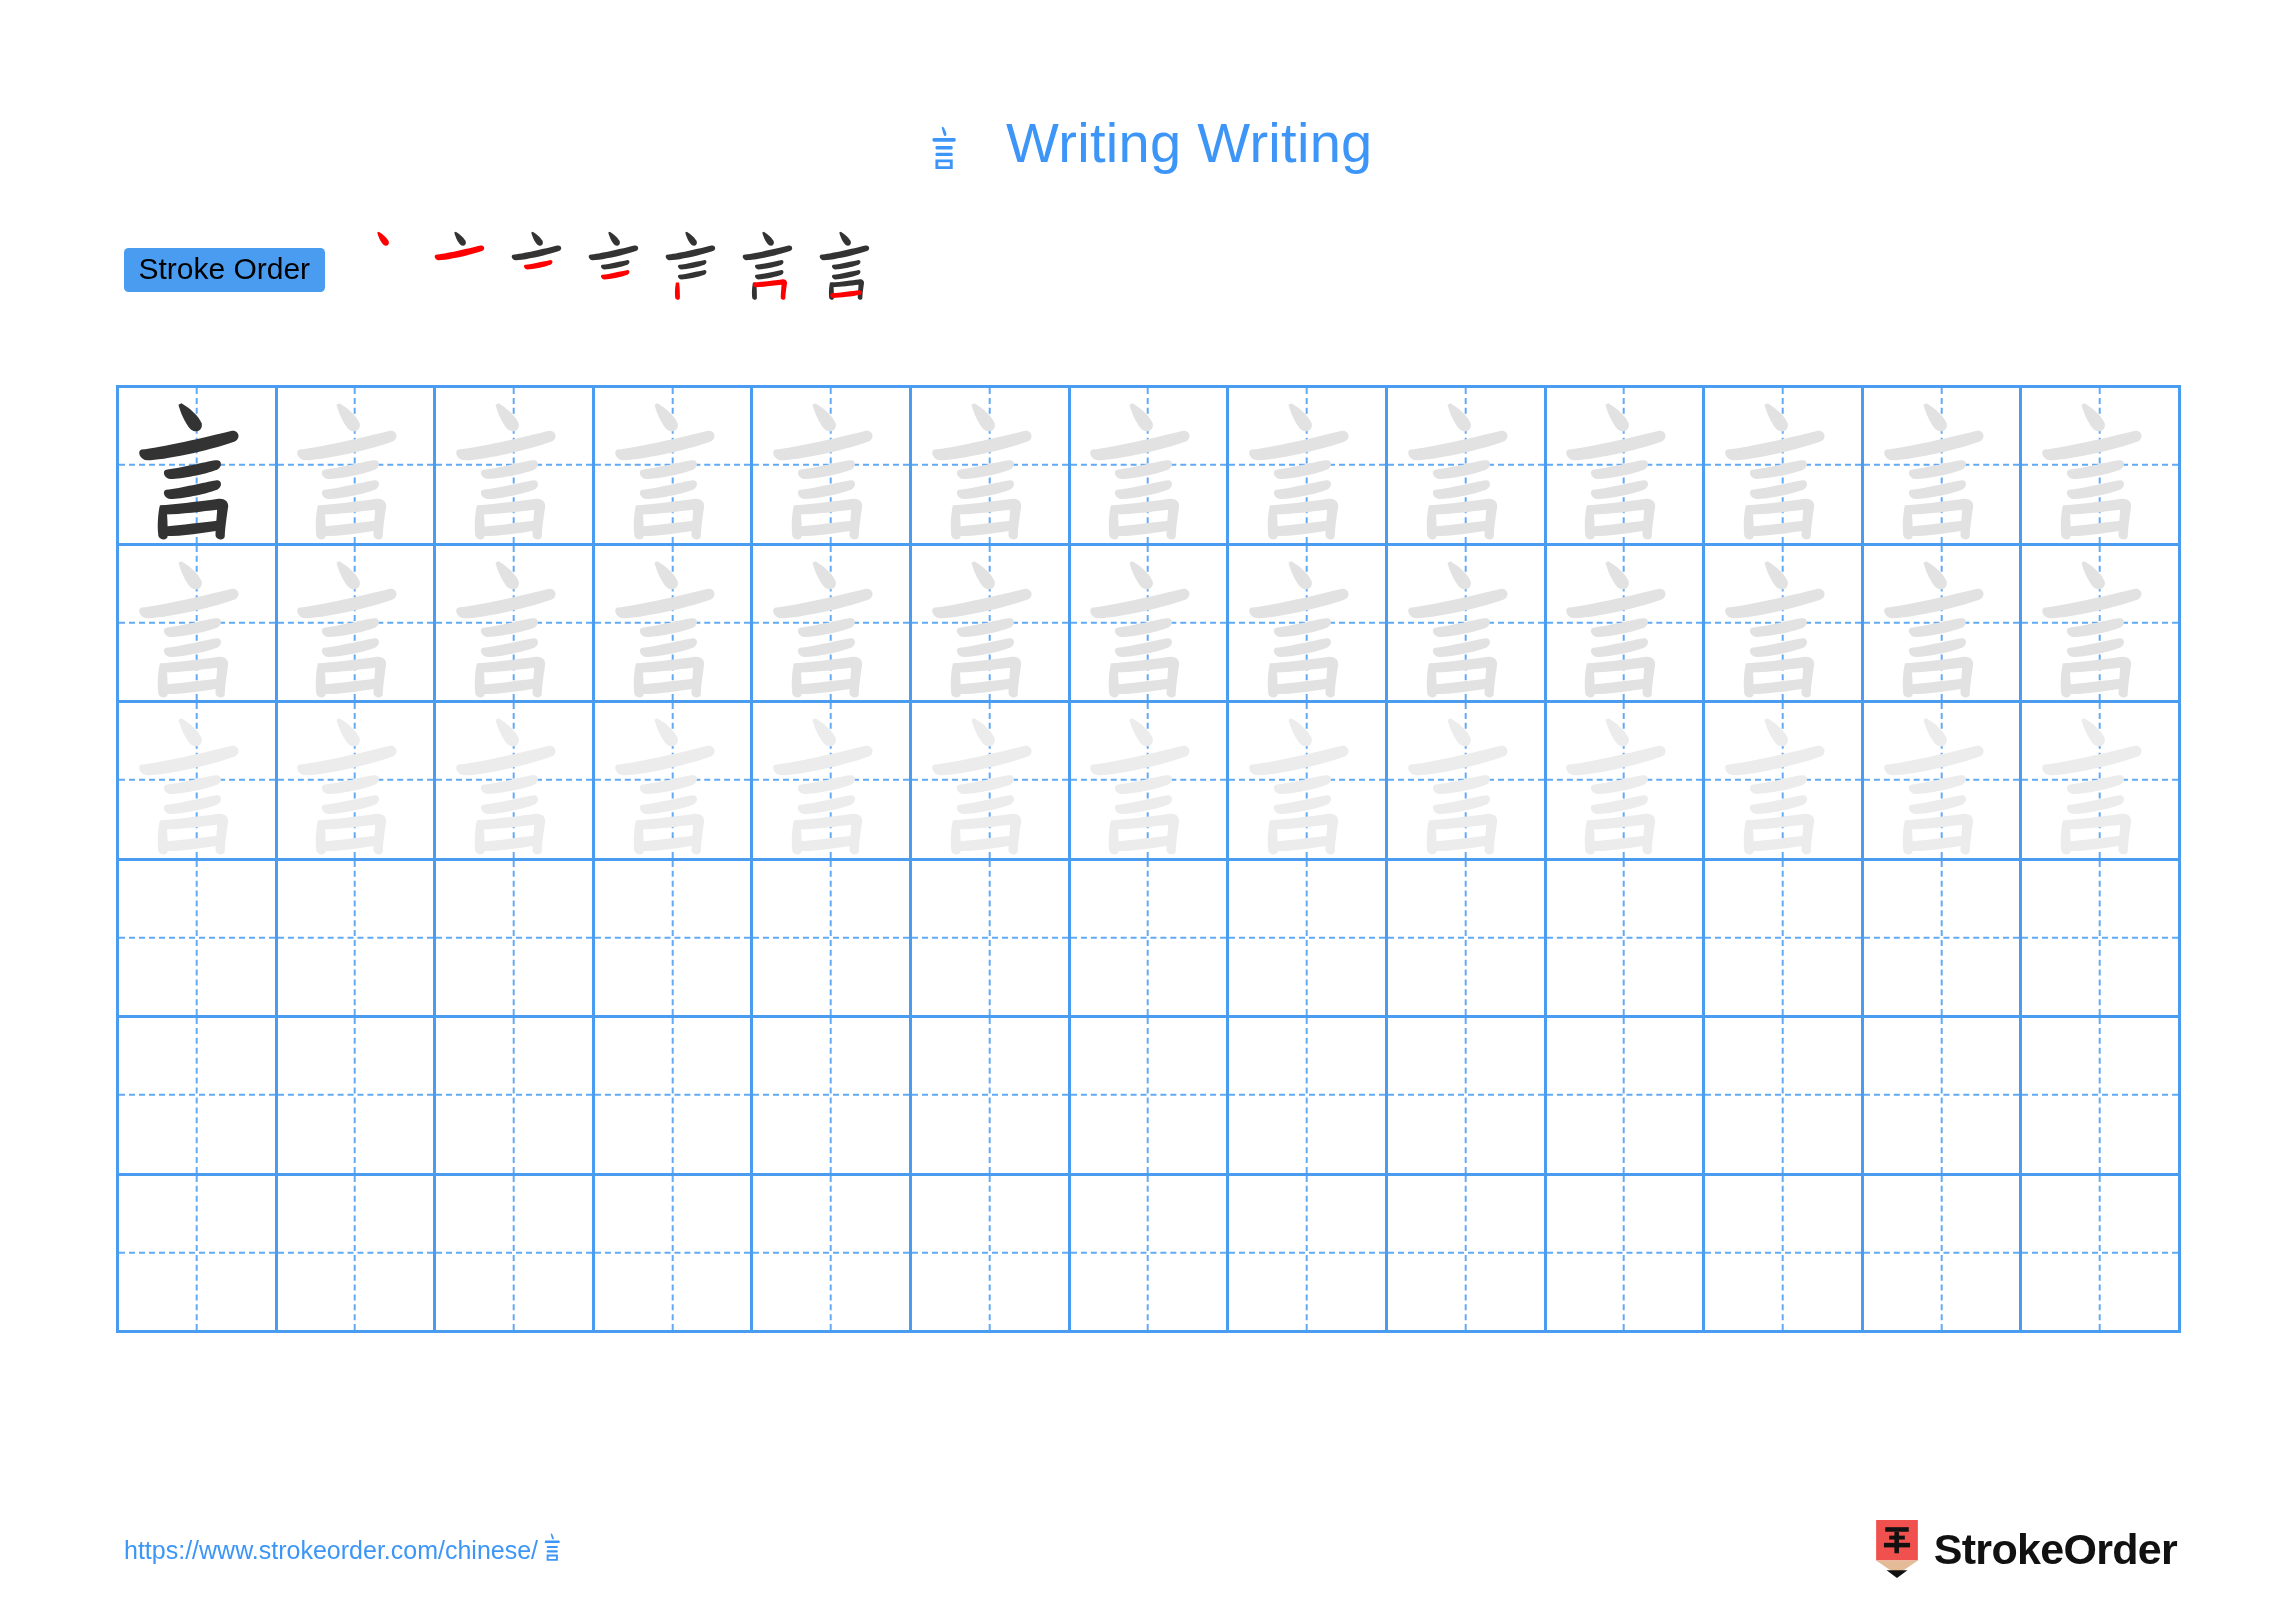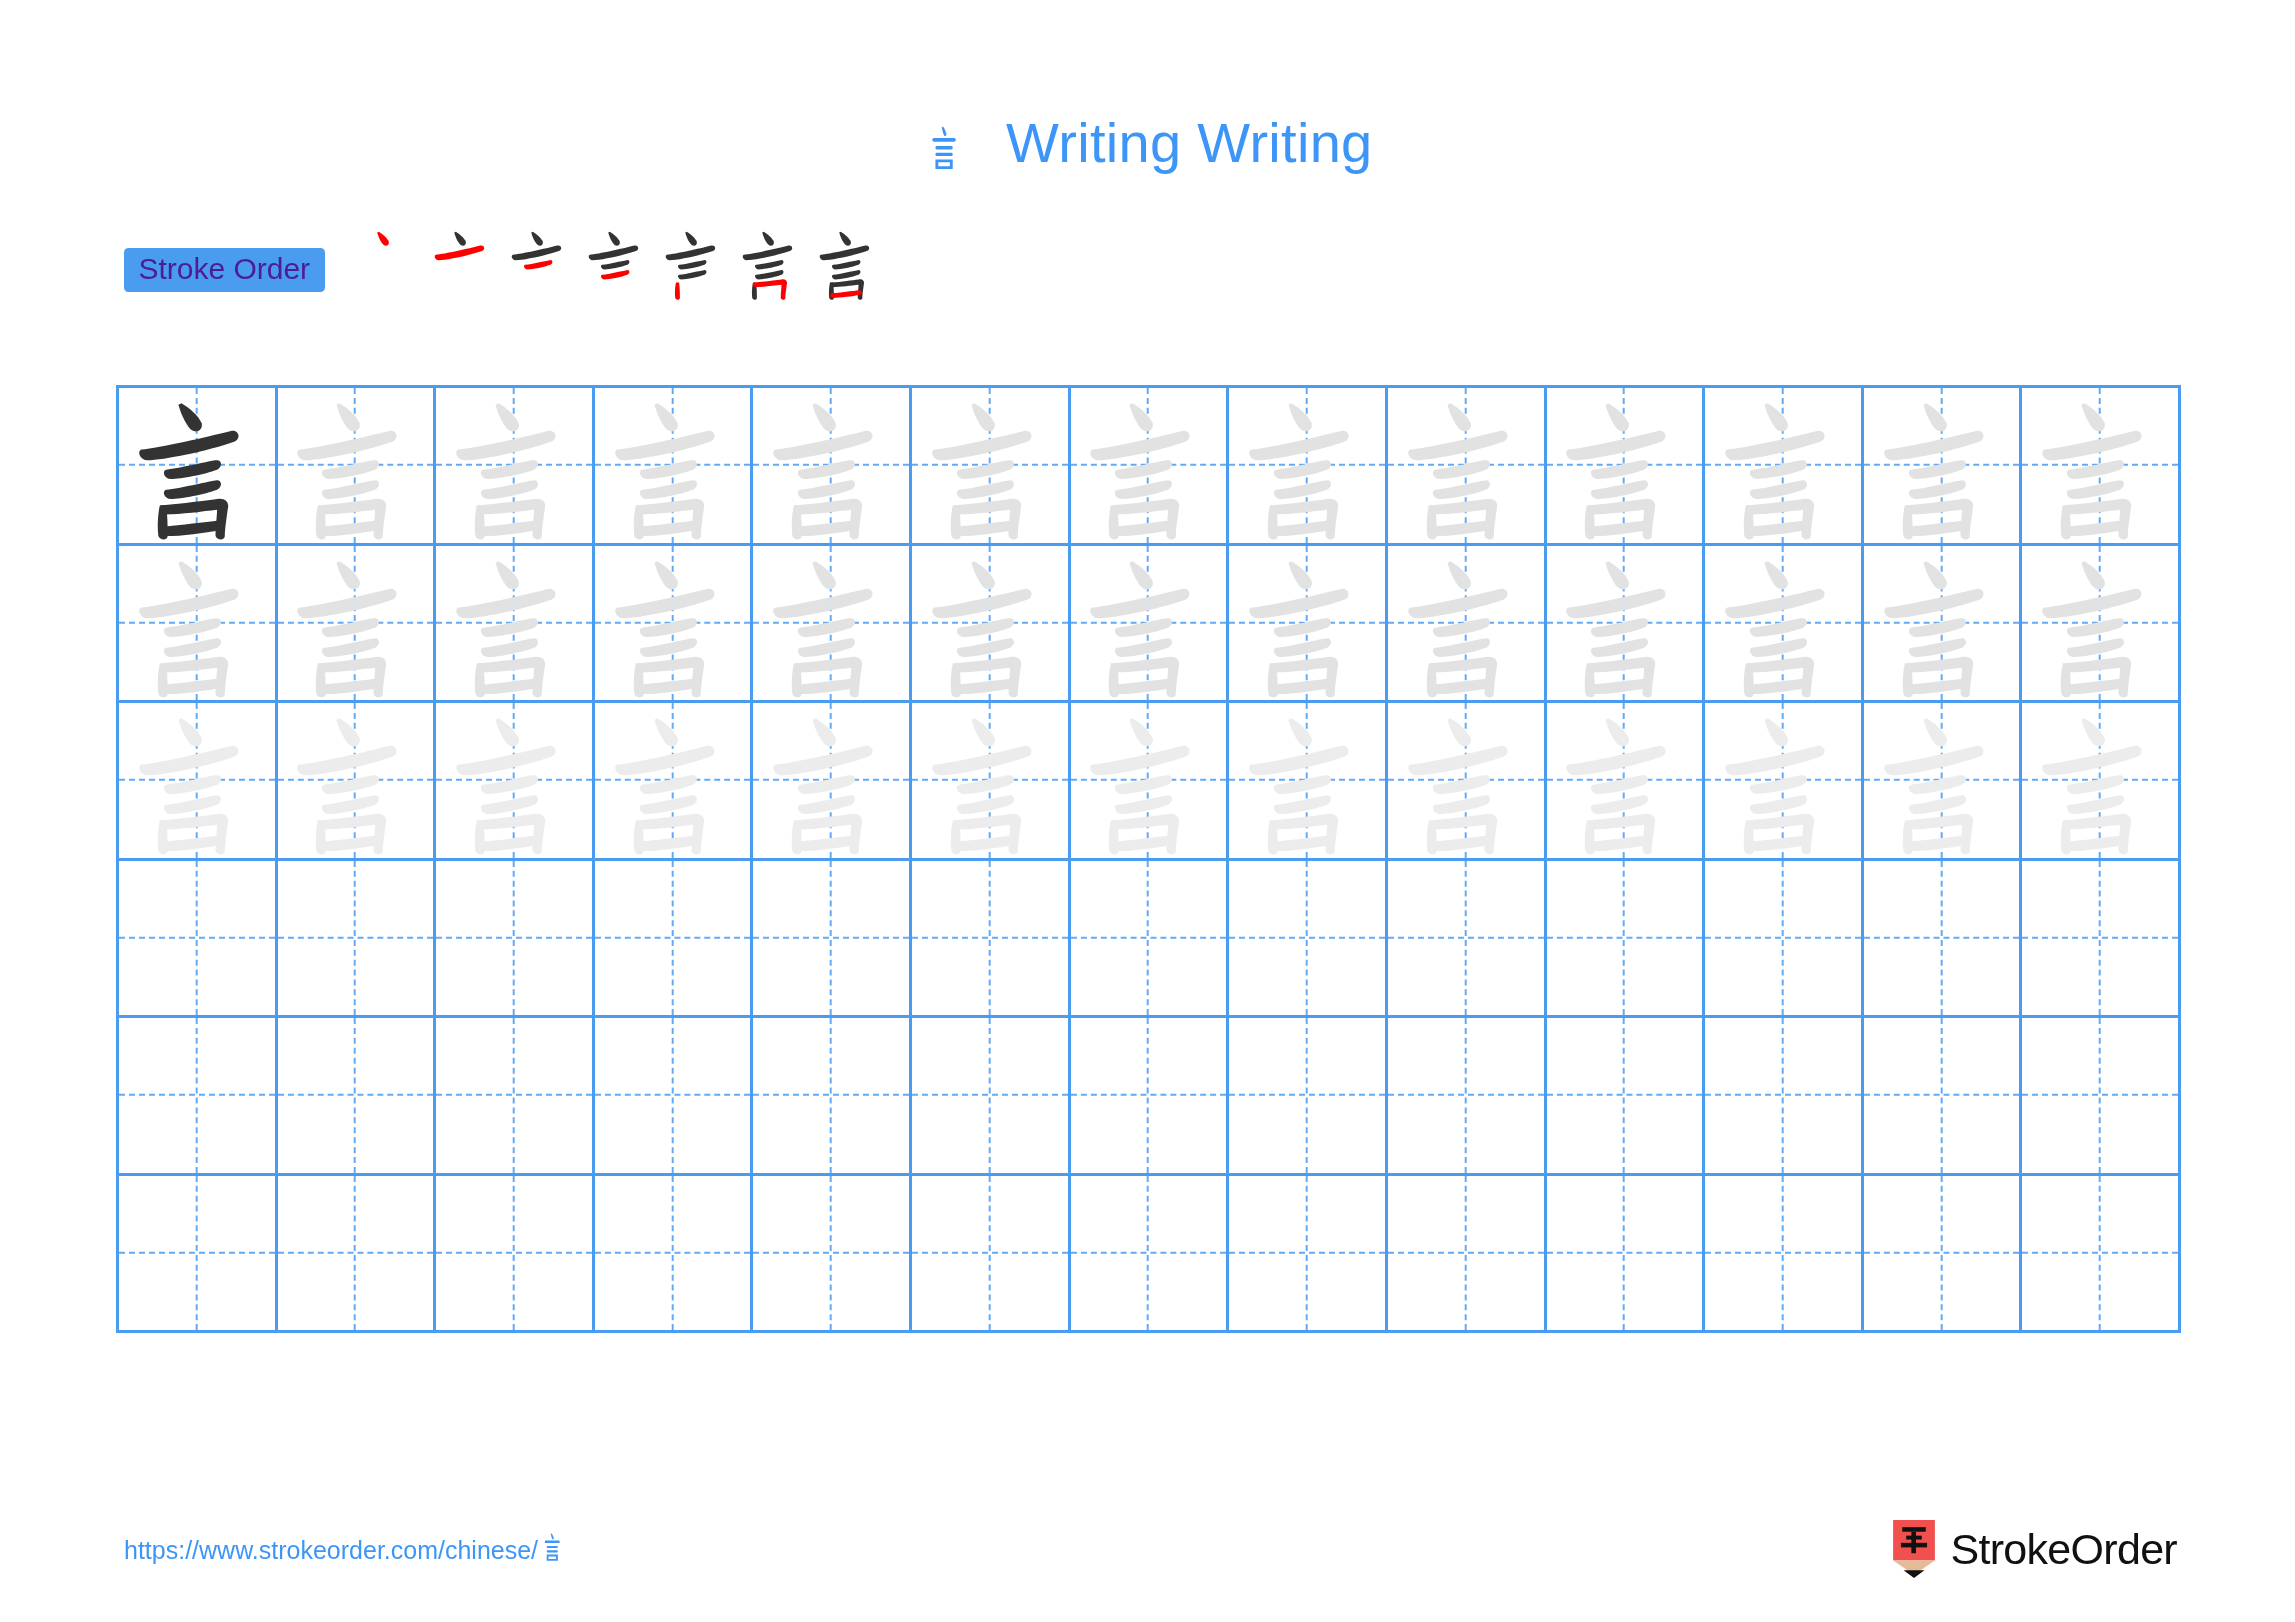--- a/index.html
+++ b/index.html
@@ -39,21 +39,21 @@
   #stroke-order-section {
     position: absolute;
     top: 246px;
     left: 124px;
     height: 48px;
     display: flex;
     align-items: center;
   }
   #stroke-order-badge {
     background: #4a9cf0;
-    color: #4c1d95;
+    color: #000000;
     font-size: 30px;
     padding: 5.9px 14.4px 8.5px 14.4px;
     border-radius: 4.6px;
     line-height: 1;
     white-space: nowrap;
   }
   #stroke-order-steps {
     display: flex;
     align-items: flex-start;
     margin-left: 23.6px;
@@ -141,21 +141,21 @@
   }
   #logo-mark {
     width: 50px;
     height: 60px;
     position: relative;
     margin-right: 11.8px;
   }
   #logo-wordmark {
     color: #111111;
     font-size: 43px;
-    font-weight: normal;
+    font-weight: bold;
     letter-spacing: -0.7px;
     white-space: nowrap;
   }
 </style>
 </head>
 <body>
 
 <div id="page-title">
   <span class="title-char">
     <svg viewBox="0 0 100 100" width="48" height="48" aria-hidden="true">

